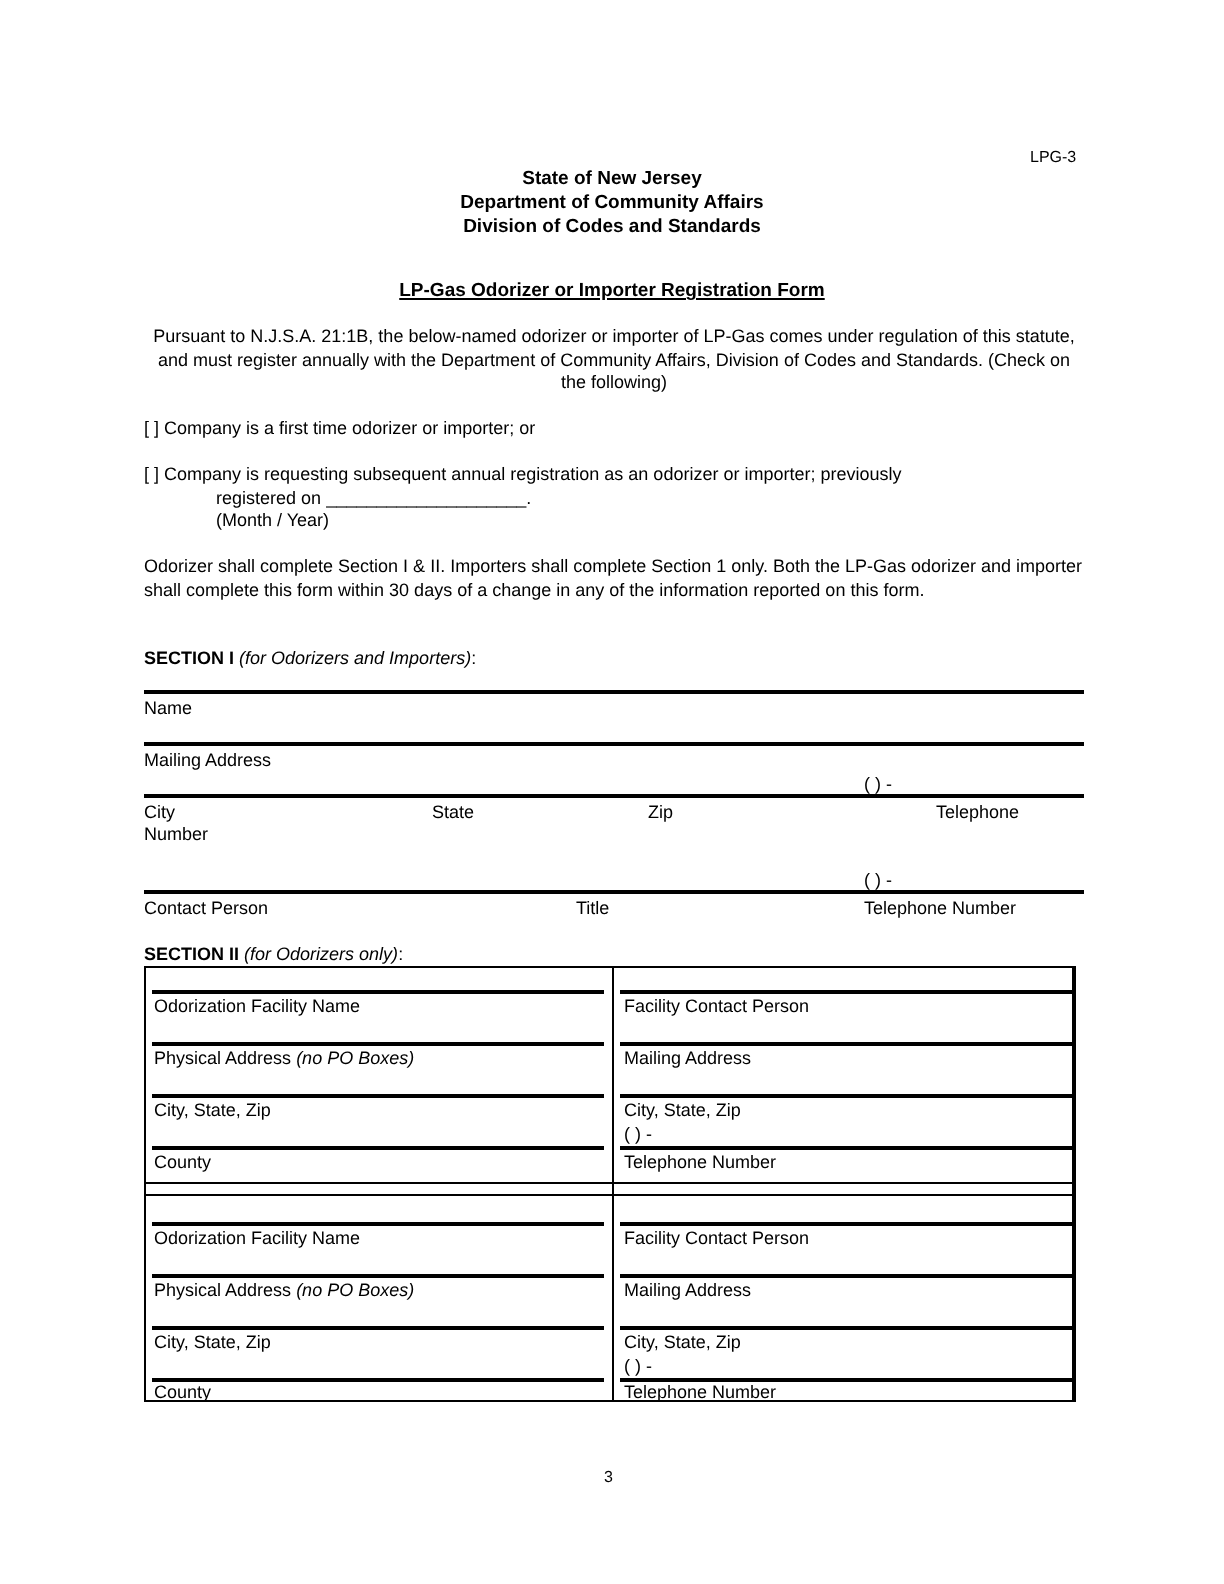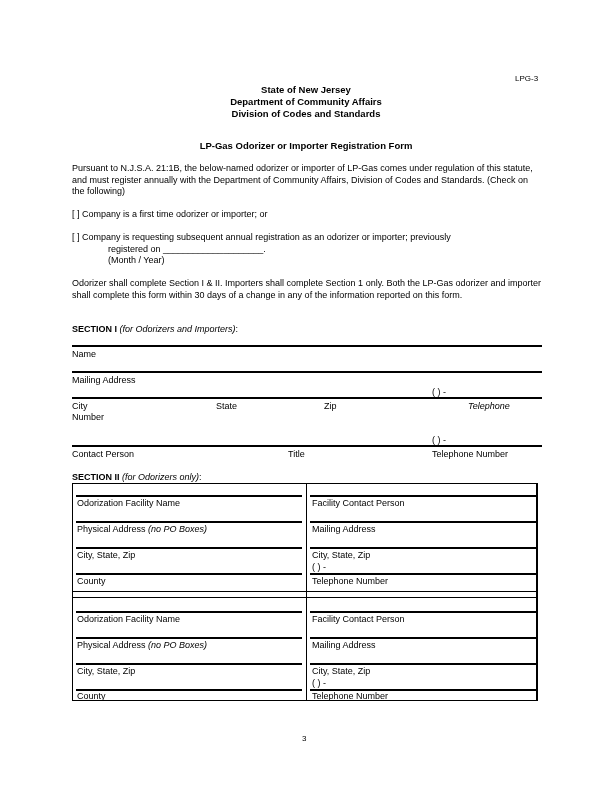--- a/index.html
+++ b/index.html
@@ -18,24 +18,24 @@
 </head>
 <body>
 
 <div class="abs" style="left:515px; top:74px; font-size:8px;">LPG-3</div>
 
 <div class="abs bold center" style="left:0; width:612px; top:84px; font-size:9.5px;">State of New Jersey</div>
 <div class="abs bold center" style="left:0; width:612px; top:96px; font-size:9.5px;">Department of Community Affairs</div>
 <div class="abs bold center" style="left:0; width:612px; top:108px; font-size:9.5px;">Division of Codes and Standards</div>
 
 <div class="abs bold center" style="left:0; width:612px; top:140px; font-size:9.5px;">
-  <span style=" margin-top: 21px;">LP-Gas Odorizer or Importer Registration Form</span>
+  <span style="text-decoration: underline; margin-top: 21px;">LP-Gas Odorizer or Importer Registration Form</span>
 </div>
 
-<div class="para" style="top:163px;">Pursuant to N.J.S.A. 21:1B, the below-named odorizer or importer of LP-Gas comes under regulation of this statute, and must register annually with the Department of Community Affairs, Division of Codes and Standards. (Check on the following)</div>
+<div class="para" style="top:163px;text-align:center;">Pursuant to N.J.S.A. 21:1B, the below-named odorizer or importer of LP-Gas comes under regulation of this statute, and must register annually with the Department of Community Affairs, Division of Codes and Standards. (Check on the following)</div>
 
 <div class="abs" style="left:72px; top:209px;">
   <span>[  ]</span>
   <span>Company is a first time odorizer or importer; or</span>
 </div>
 
 <div class="abs" style="left:72px; top:232px;">
   <span>[  ]</span>
   <span>Company is requesting subsequent annual registration as an odorizer or importer; previously</span>
 </div>
@@ -56,21 +56,21 @@
 <div class="abs" style="left:72px; top:349px;">Name</div>
 
 <div class="hline" style="left:72px; top:371px; width:470px; height:2px;"></div>
 <div class="abs" style="left:72px; top:375px;">Mailing Address</div>
 
 <div class="abs" style="left:432px; top:387px;">(        )          -</div>
 <div class="hline" style="left:72px; top:397px; width:470px; height:2px;"></div>
 <div class="abs" style="left:72px; top:401px;">City</div>
 <div class="abs" style="left:216px; top:401px;">State</div>
 <div class="abs" style="left:324px; top:401px;">Zip</div>
-<div class="abs" style="left:468px; top:401px;font-style:italic;">Telephone</div>
+<div class="abs" style="left:468px; top:401px;">Telephone</div>
 <div class="abs" style="left:72px; top:412px;">Number</div>
 
 <div class="abs" style="left:432px; top:435px;">(        )          -</div>
 <div class="hline" style="left:72px; top:445px; width:470px; height:2px;"></div>
 <div class="abs" style="left:72px; top:449px;text-align:center;">Contact Person</div>
 <div class="abs" style="left:288px; top:449px;">Title</div>
 <div class="abs" style="left:432px; top:449px;">Telephone Number</div>
 
 <div class="abs" style="left:72px; top:472px;">
   <span class="bold">SECTION II</span>

